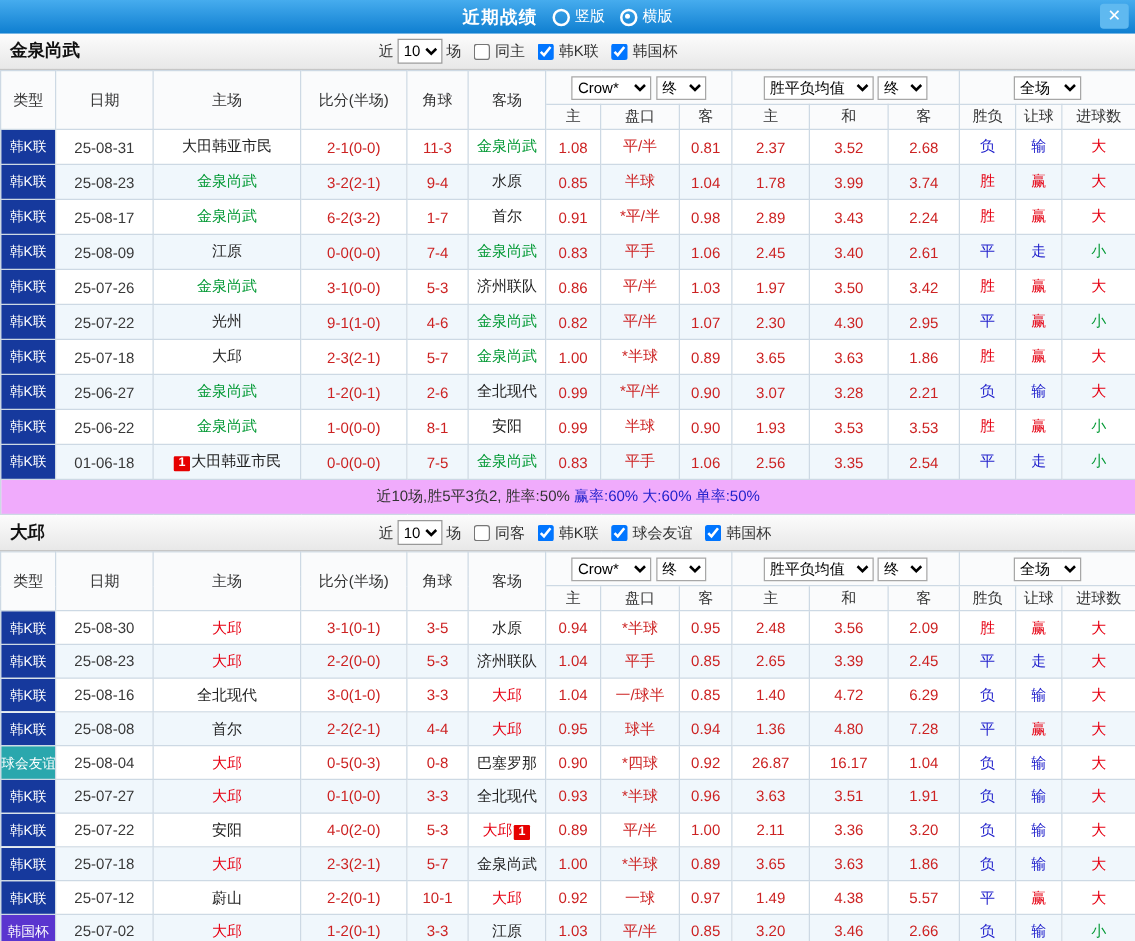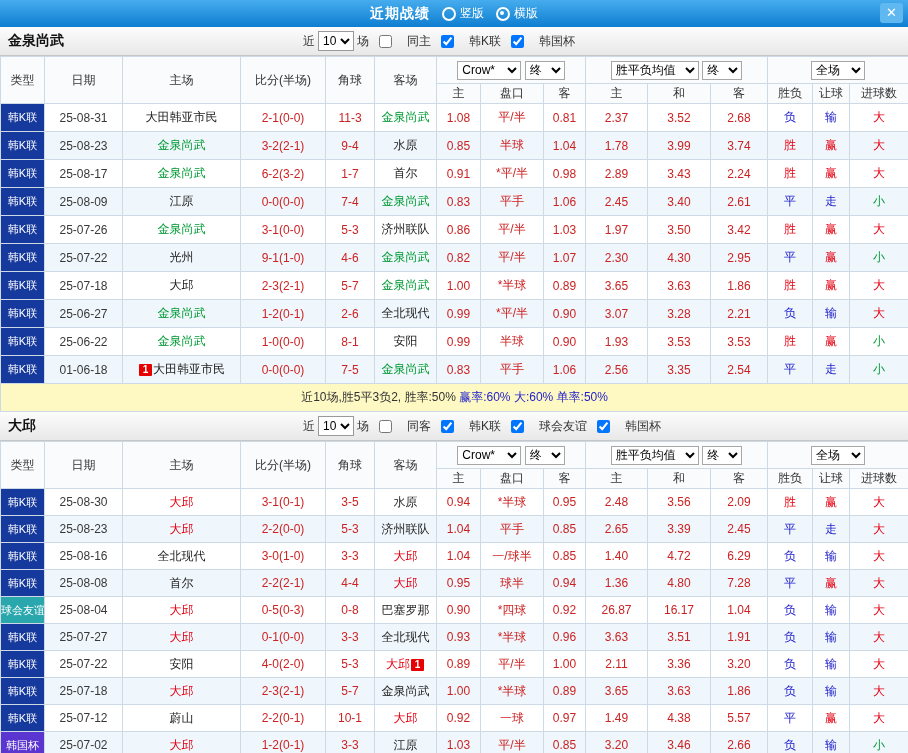--- a/index.html
+++ b/index.html
@@ -23,42 +23,42 @@
     font-size:13px;cursor:pointer;
   }
   
   .section-bar{
     height:28px;background:linear-gradient(180deg,#fcfcfc,#e8e8e8);
     border-bottom:1px solid #c6c6c6;position:relative;display:flex;align-items:center;
   }
   .team-name{font-size:14px;font-weight:bold;color:#111;padding-left:8px;}
   .filters{position:absolute;left:303px;display:flex;align-items:center;gap:3px;color:#333;}
   .filters select{height:20px;font-size:12px;border:1px solid #999;background:#fff;cursor:pointer;}
-  .cb{display:inline-flex;align-items:center;gap:15px;margin-left:7px;cursor:pointer;}
+  .cb{display:inline-flex;align-items:center;gap:4px;margin-left:7px;cursor:pointer;}
   .cb input{width:13px;height:13px;margin:0;cursor:pointer;}
   
   table{width:908px;table-layout:fixed;border-collapse:collapse;font-size:12px;}
   th,td{border:1px solid #cdd9e4;text-align:center;padding:0;white-space:nowrap;overflow:hidden;}
   thead th{background:#fafbfc;color:#333;font-weight:normal;}
   tr.h1 th{height:26px;}
   tr.h2 th{height:19px;}
   thead select{font-size:12px;height:19px;border:1px solid #a7a7a7;background:#fff;cursor:pointer;vertical-align:middle;}
   .w64{width:64px;} .w40{width:40px;} .w88{width:88px;} .w54{width:54px;}
   tr.data{height:28px;background:#fff;}
   .t2 tr.data{height:27px;}
   tr.data:nth-child(even){background:#f0f7fc;}
   td.league{color:#fff;font-size:11px;}
   td.date{color:#383838;}
   td.num{color:#cc2222;}
   td.team{color:#222;text-align:center;}
   .red-badge{
     display:inline-block;min-width:11px;height:12px;line-height:12px;background:#e60000;
     color:#fff;font-size:10px;font-weight:bold;border-radius:1px;padding:0 1px;margin:0 1px;
   }
-  tr.summary td{height:27px;background:#fef9c3;color:#333;}
+  tr.summary td{height:27px;background:#f0abfc;color:#333;}
 </style>
 </head>
 <body>
 
 <div class="titlebar">
   <span class="title">近期战绩</span>
   <label class="radio-opt">
     <span class="rc"></span>
     <span>竖版</span>
   </label>

